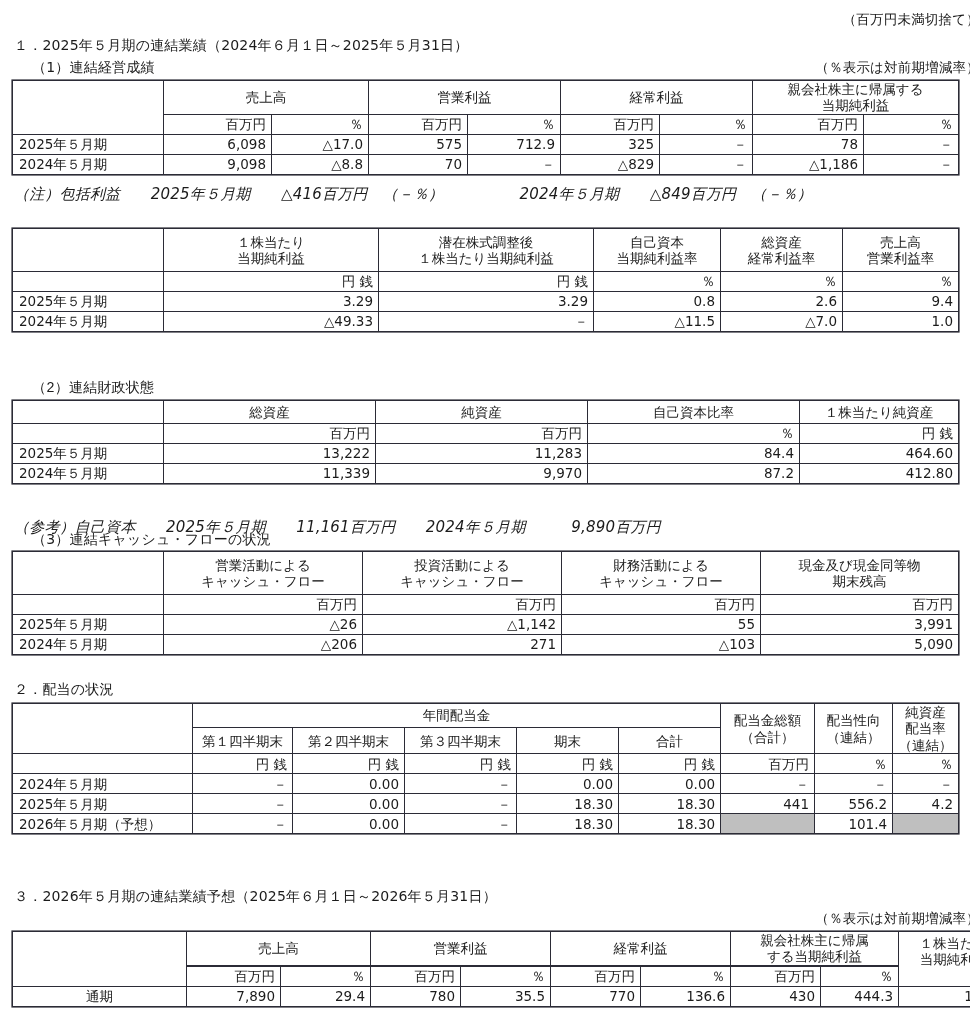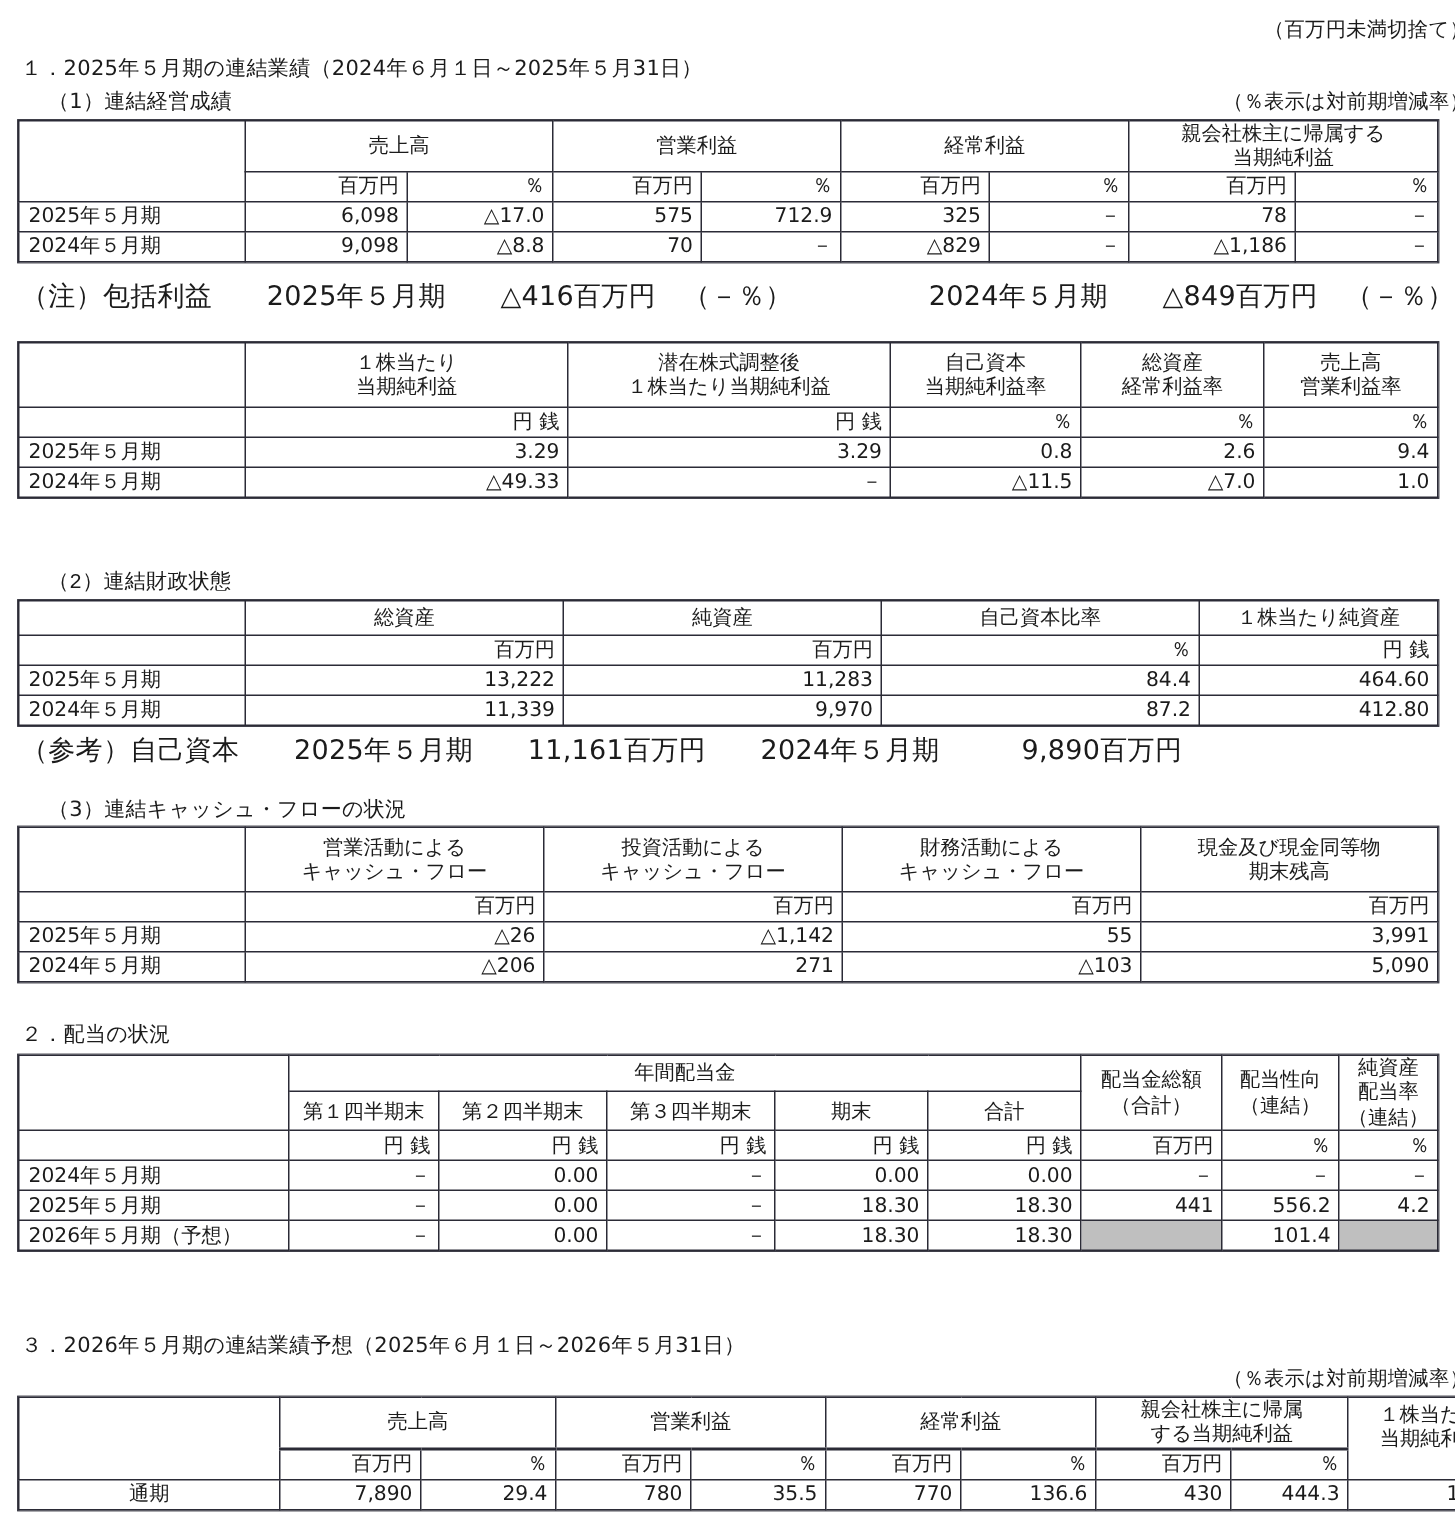--- a/index.html
+++ b/index.html
@@ -28,21 +28,21 @@
     position: absolute;
     white-space: nowrap;
     font-size: 13.5px;
     letter-spacing: 0.2px;
     color: #1b1b1b;
   }
   .line.right {
     text-align: right;
   }
   .sec-title { font-size: 14px; }
-  .note-line { font-size: 18px; }
+  .note-line { font-size: 15px; font-style: italic; }
 
   
   table.fin {
     position: absolute;
     border-collapse: collapse;
     table-layout: fixed;
     background: #fff;
   }
   table.fin th, table.fin td {
     border: 1px solid #2b2b36;
@@ -254,21 +254,21 @@
     <tr class="data-row thick-bottom">
       <td class="lbl">2024年５月期</td>
       <td class="num">11,339</td>
       <td class="num">9,970</td>
       <td class="num">87.2</td>
       <td class="num">412.80</td>
     </tr>
   </tbody>
     </table>
 
-  <div class="line note-line" style="left:14px; top:488px;">（参考）自己資本　　2025年５月期　　11,161百万円　　2024年５月期　　　9,890百万円</div>
+  <div class="line note-line" style="left:14px; top:518px;">（参考）自己資本　　2025年５月期　　11,161百万円　　2024年５月期　　　9,890百万円</div>
 
   <div class="line sec-title" style="left:32px; top:531px;">（3）連結キャッシュ・フローの状況</div>
 
   <table class="fin" style="left:12px; top:551px; width:946px;">
     <colgroup>
       <col style="width:151px">
       <col style="width:199px">
       <col style="width:199px">
       <col style="width:199px">
       <col style="width:198px">

